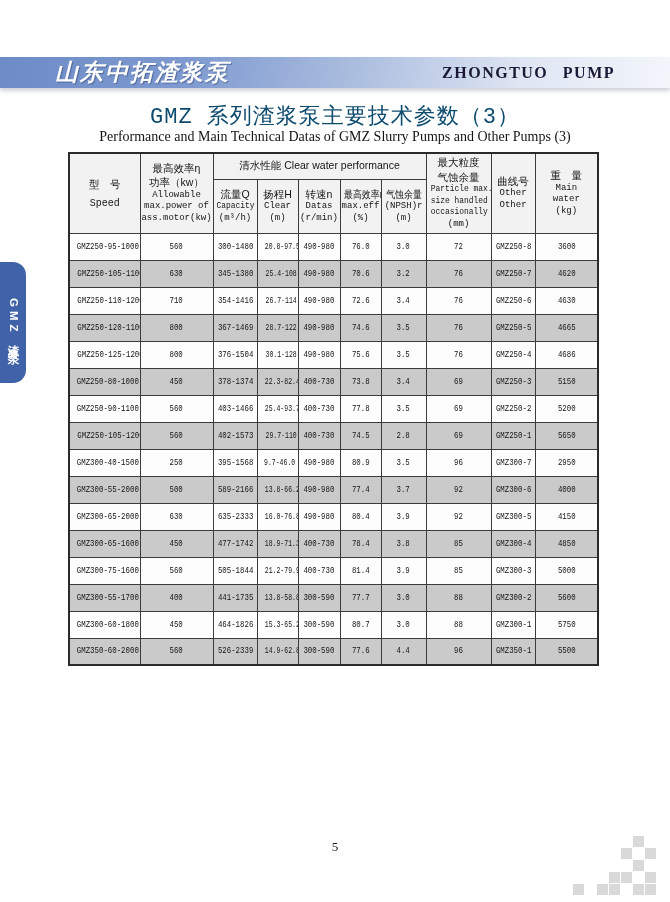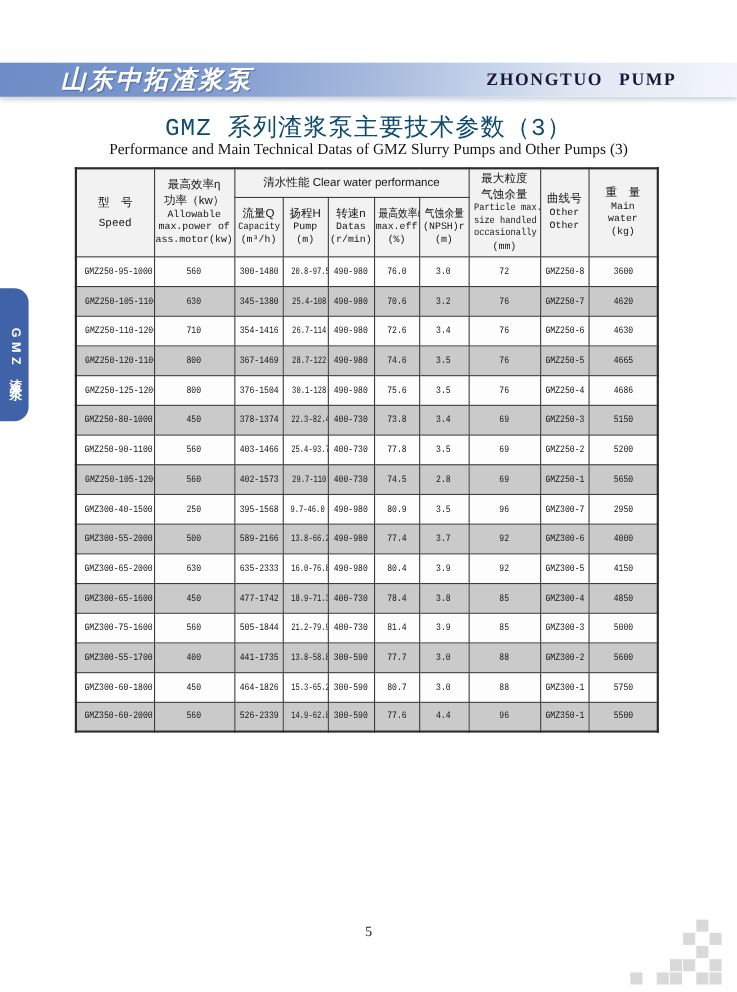--- a/index.html
+++ b/index.html
@@ -127,21 +127,21 @@
         </th>
       </tr>
       <tr class="hdr-sub">
         <th>
           <span class="th-cjk">流量Q</span>
           <span class="th-en tight">Capacity</span>
           <span class="th-en">(m³/h)</span>
         </th>
         <th>
           <span class="th-cjk">扬程H</span>
-          <span class="th-en">Pump</span>
+          <span class="th-en">Clear</span>
           <span class="th-en">(m)</span>
         </th>
         <th>
           <span class="th-cjk">转速n</span>
           <span class="th-en">Datas</span>
           <span class="th-en">(r/min)</span>
         </th>
         <th>
           <span class="th-cjk tight">最高效率η</span>
           <span class="th-en">max.eff</span>

